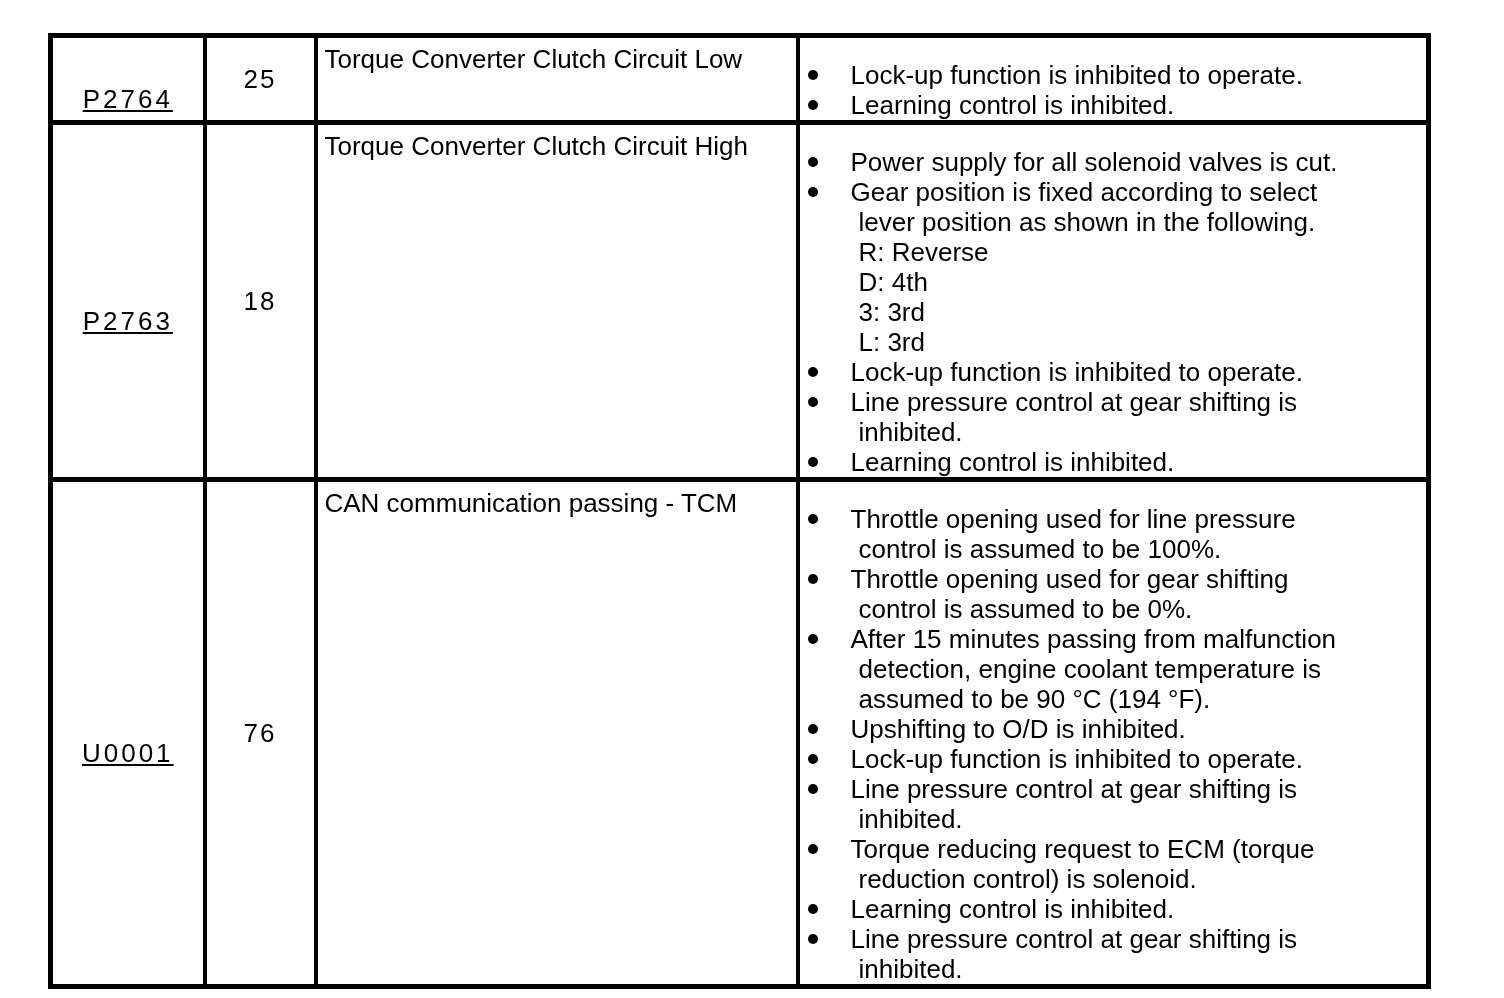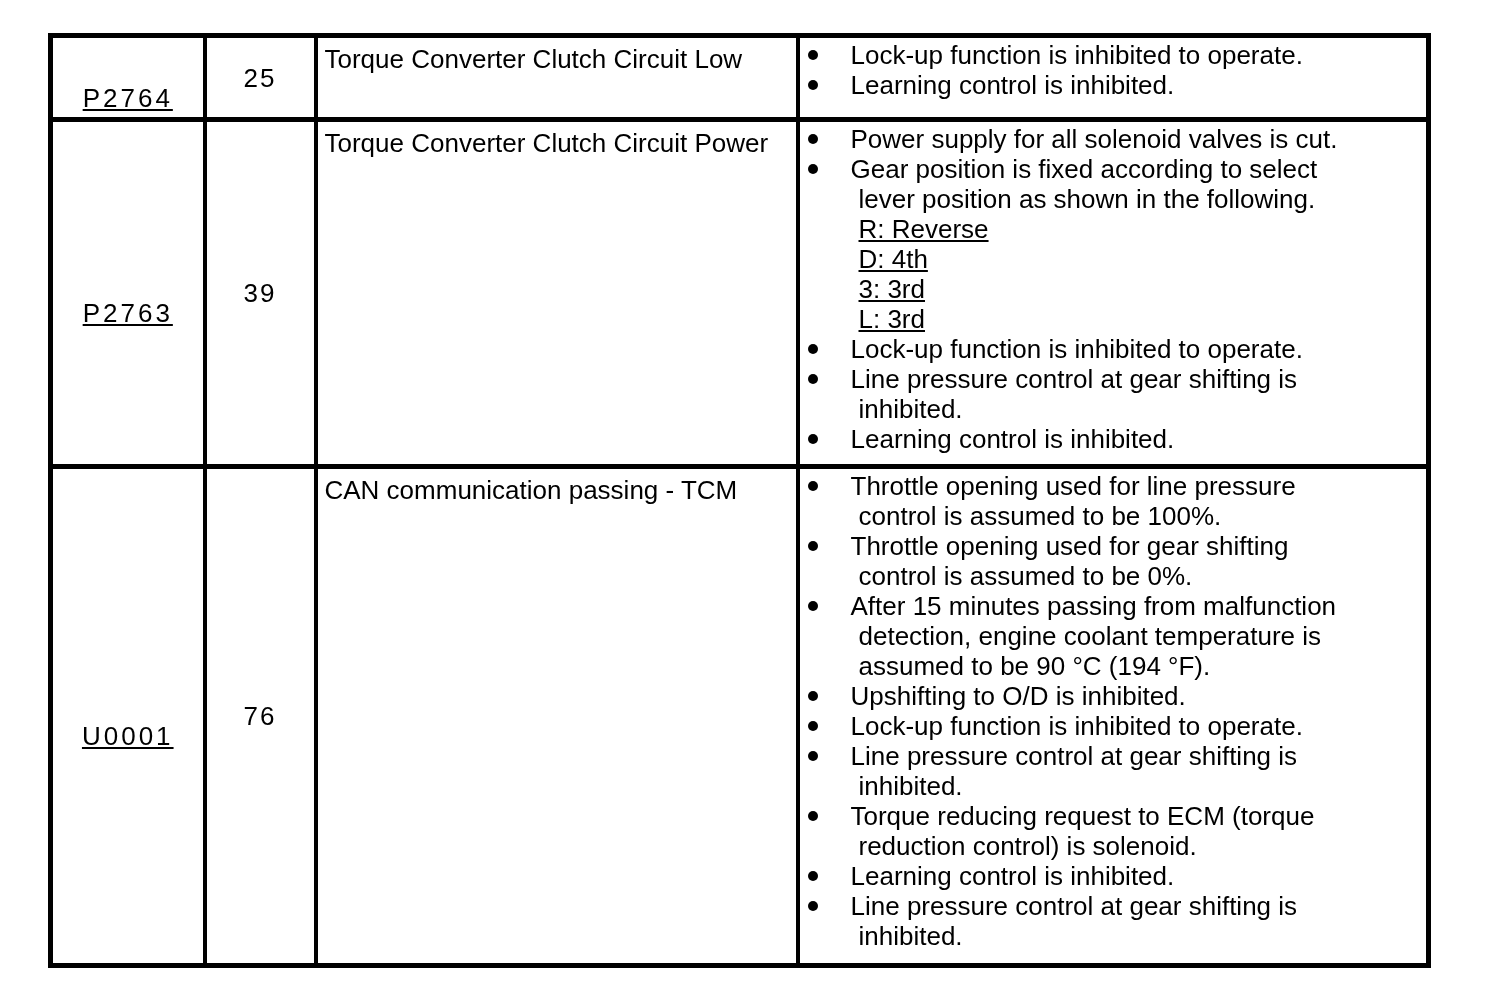--- a/index.html
+++ b/index.html
@@ -54,41 +54,40 @@
   }
   td.cell-desc {
     vertical-align: top;
     padding: 6px 4px 0 7px;
   }
   td.cell-effects {
     vertical-align: top;
   }
   ul.effects {
     margin: 0;
-    padding: 2px 0 0 0;
+    padding: 22px 0 0 0;
     list-style: none;
   }
   li.effect {
     position: relative;
     padding-left: 59px;
     text-indent: -8px;
     width: 510px;
   }
   li.effect .bullet {
     position: absolute;
     left: 8px;
     top: 10px;
     width: 10px;
     height: 10px;
     border-radius: 50%;
     background: #000000;
   }
   .sublines {
     text-indent: 0;
-    text-decoration: underline;
   }
 </style>
 </head>
 <body>
 
 <div class="page">
   <table class="dtc-table">
     <colgroup>
       <col style="width:154px">
       <col style="width:111px">
@@ -117,24 +116,24 @@
               <div class="sublines"></div>
             </li>
             </ul>
         </td>
       </tr>
         <tr>
         <td class="cell-dtc">
           <span class="dtc-text">P2763</span>
         </td>
         <td class="cell-num">
-          <span class="num-text">39</span>
+          <span class="num-text">18</span>
         </td>
         <td class="cell-desc">
-          <span>Torque Converter Clutch Circuit Power</span>
+          <span>Torque Converter Clutch Circuit High</span>
         </td>
         <td class="cell-effects">
           <ul class="effects">
               <li class="effect">
               <span class="bullet"></span><span class="effect-text">Power supply for all solenoid valves is cut.</span>
               <div class="sublines"></div>
             </li>
               <li class="effect">
               <span class="bullet"></span><span class="effect-text">Gear position is fixed according to select lever position as shown in the following.</span>
               <div class="sublines">

